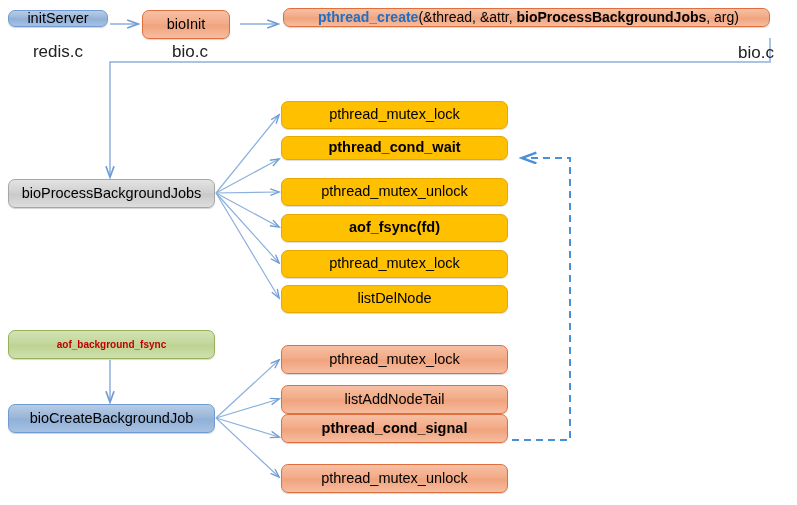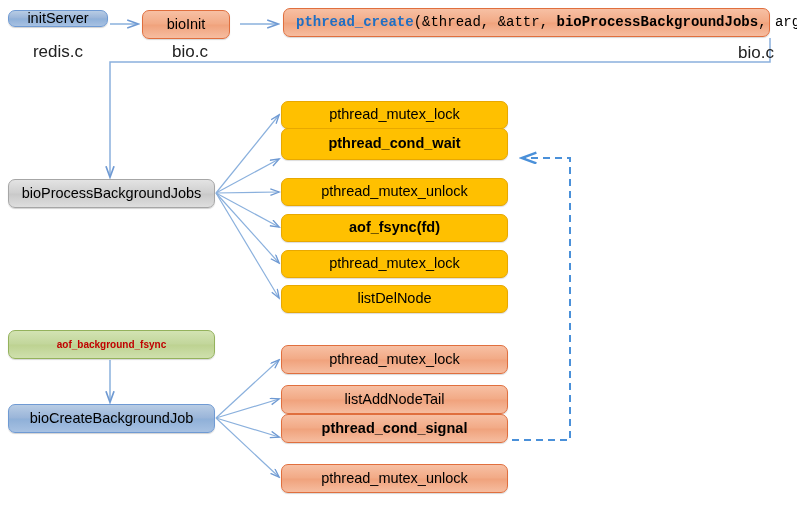--- a/index.html
+++ b/index.html
@@ -120,33 +120,33 @@
   <div class="node n-blue" style="left:8px;top:10px;width:100px;height:17px;">
     <span>initServer</span>
   </div>
   <div class="caption" style="left:58px;top:42px;transform:translateX(-50%);">redis.c</div>
 
   <div class="node n-salmon" style="left:142px;top:10px;width:88px;height:29px;">
     <span>bioInit</span>
   </div>
   <div class="caption" style="left:190px;top:42px;transform:translateX(-50%);">bio.c</div>
 
-  <div class="node n-salmon pc-label" style="left:283px;top:8px;width:487px;height:29px;justify-content:flex-start;padding-left:12px;font-family:Liberation Mono, monospace;">
+  <div class="node n-salmon pc-label" style="left:283px;top:8px;width:487px;height:19px;justify-content:flex-start;padding-left:34px;">
     <span class="fn-blue">pthread_create</span><span class="plain">(&amp;thread,</span>&nbsp;<span class="plain">&amp;attr,</span>&nbsp;<span class="arg-bold">bioProcessBackgroundJobs</span><span class="plain">, arg)</span>
   </div>
   <div class="caption" style="left:738px;top:43px;">bio.c</div>
 
   <div class="node n-grey" style="left:8px;top:179px;width:207px;height:29px;">
     <span>bioProcessBackgroundJobs</span>
   </div>
 
   <div class="node n-amber" style="left:281px;top:101px;width:227px;height:28px;">
     <span>pthread_mutex_lock</span>
   </div>
-  <div class="node n-amber bold" style="left:281px;top:128px;width:227px;height:32px;">
+  <div class="node n-amber bold" style="left:281px;top:136px;width:227px;height:24px;">
     <span>pthread_cond_wait</span>
   </div>
   <div class="node n-amber" style="left:281px;top:178px;width:227px;height:28px;">
     <span>pthread_mutex_unlock</span>
   </div>
   <div class="node n-amber bold" style="left:281px;top:214px;width:227px;height:28px;">
     <span>aof_fsync(fd)</span>
   </div>
   <div class="node n-amber" style="left:281px;top:250px;width:227px;height:28px;">
     <span>pthread_mutex_lock</span>

